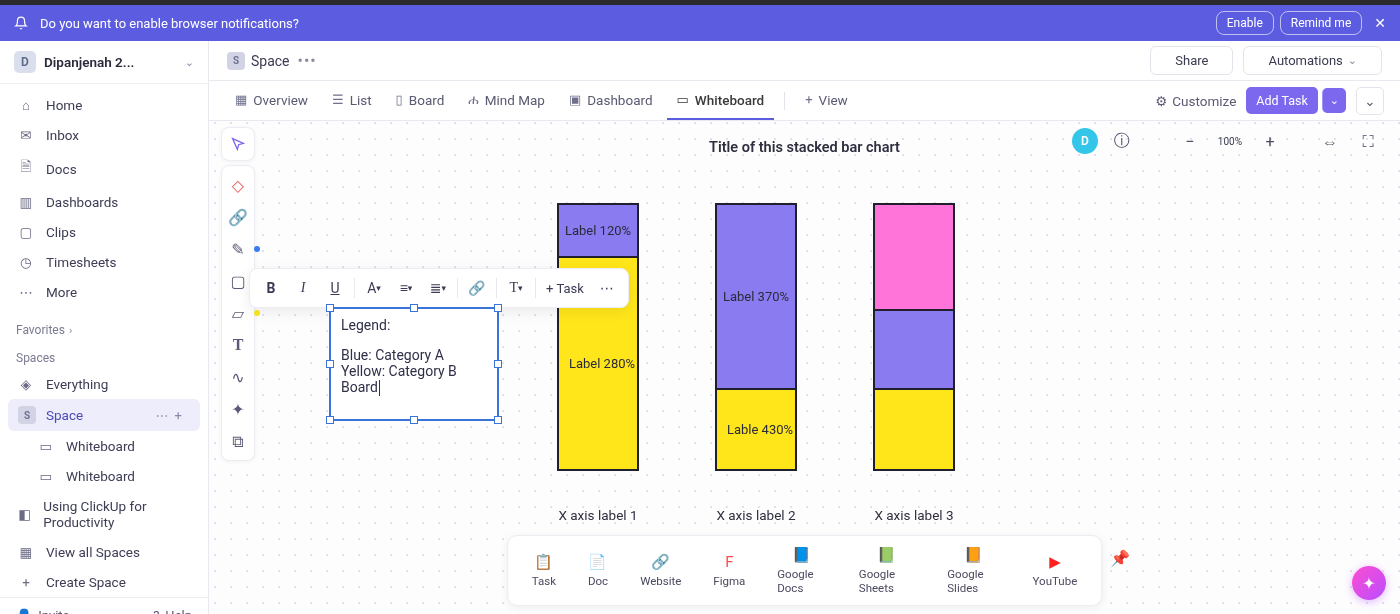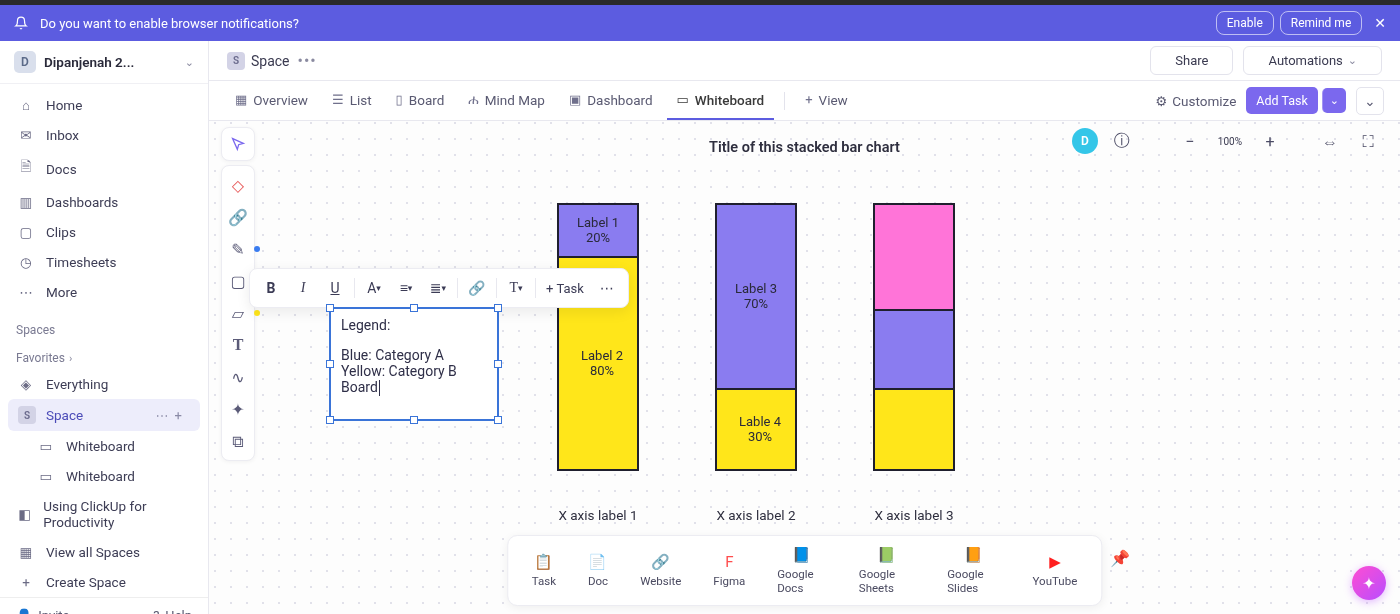--- a/index.html
+++ b/index.html
@@ -54,21 +54,21 @@
   .wb-tool { width:28px; height:30px; display:flex; align-items:center; justify-content:center; cursor:pointer; color:#5b5b78; border-radius:5px; position:relative;}
   .wb-dot { position:absolute; right:-8px; width:6px; height:6px; border-radius:50%; }
 
   .pointer-chip { position:absolute; left:12px; top:6px; width:34px; height:34px; background:#fff; border:1px solid #ececf2; border-radius:8px; box-shadow:0 1px 4px rgba(0,0,0,.05); display:flex; align-items:center; justify-content:center; color:#7b68ee;}
 
   .chart-title { position:absolute; left:50%; transform:translateX(-50%); top:18px; font-size:14.5px; font-weight:600; color:#2f2f3f; }
 
   .bars-area { position:absolute; left:348px; top:82px; display:flex; gap:76px; }
   .bar-col { display:flex; flex-direction:column; align-items:center; }
   .bar-stack { width:82px; height:268px; border:2px solid #1f1f2e; display:flex; flex-direction:column; }
-  .seg { display:flex; flex-direction:column; align-items:center; justify-content:center; font-size:13px; color:#2a2a3a; border-bottom:2px solid #1f1f2e;}
+  .seg { display:flex; flex-direction:row; align-items:center; justify-content:center; font-size:13px; color:#2a2a3a; border-bottom:2px solid #1f1f2e;}
   .seg:last-child { border-bottom:none;padding-left:8px; }
   .x-label { margin-top:36px; font-size:13.5px; color:#2f2f3f; }
 
   .legend-box { position:absolute; left:120px; top:186px; width:170px; height:114px; border:2px solid #3a74d8; background:#fff; padding:8px 10px; font-size:14px; color:#2f2f48; }
   .legend-box .handle { position:absolute; width:8px; height:8px; background:#fff; border:1.5px solid #3a74d8; }
   .handle.tl{top:-5px;left:-5px}.handle.tr{top:-5px;right:-5px}.handle.bl{bottom:-5px;left:-5px}.handle.br{bottom:-5px;right:-5px}
   .handle.tm{top:-5px;left:calc(50% - 4px)}.handle.bm{bottom:-5px;left:calc(50% - 4px)}
   .handle.ml{top:calc(50% - 4px);left:-5px}.handle.mr{top:calc(50% - 4px);right:-5px}
   .cursor-caret { display:inline-block; width:1px; height:16px; background:#2f2f48; vertical-align:middle; margin-left:1px;}
 
@@ -141,25 +141,25 @@
           <span class="icn">◷</span>
           <span>Timesheets</span>
         </div>
       <div class="nav-item">
           <span class="icn">⋯</span>
           <span>More</span>
         </div>
     </div>
 
     <div class="section-label">
-        <span>Spaces</span>
-      </div>
-    <div class="section-label">
         <span>Favorites</span>
         <span class="chev">›</span>
+      </div>
+    <div class="section-label">
+        <span>Spaces</span>
       </div>
 
     <div class="spaces-block">
       <div class="nav-item">
           <span class="icn">◈</span>
           <span>Everything</span>
         </div>
       <div class="nav-item sel">
           <span class="tag">S</span>
           <span>Space</span>

